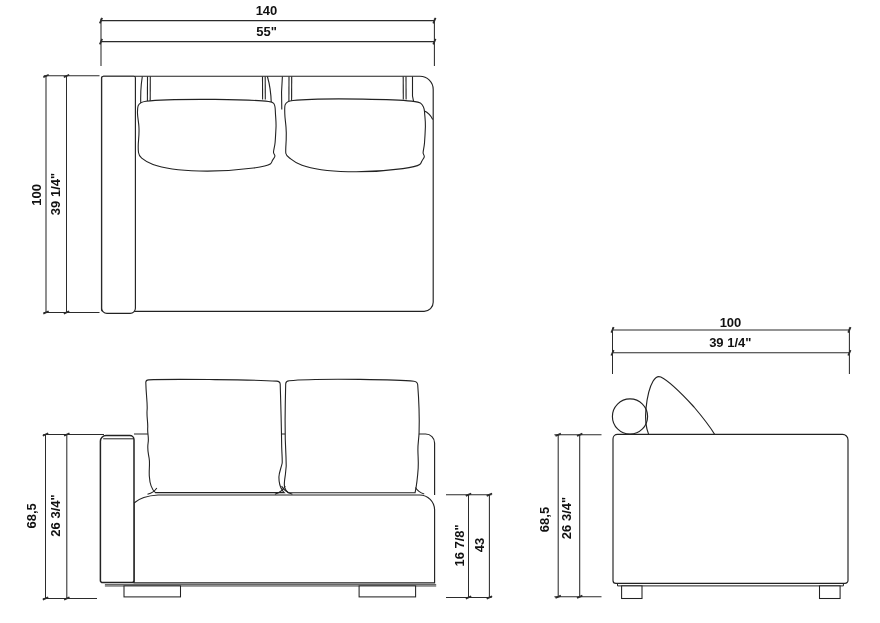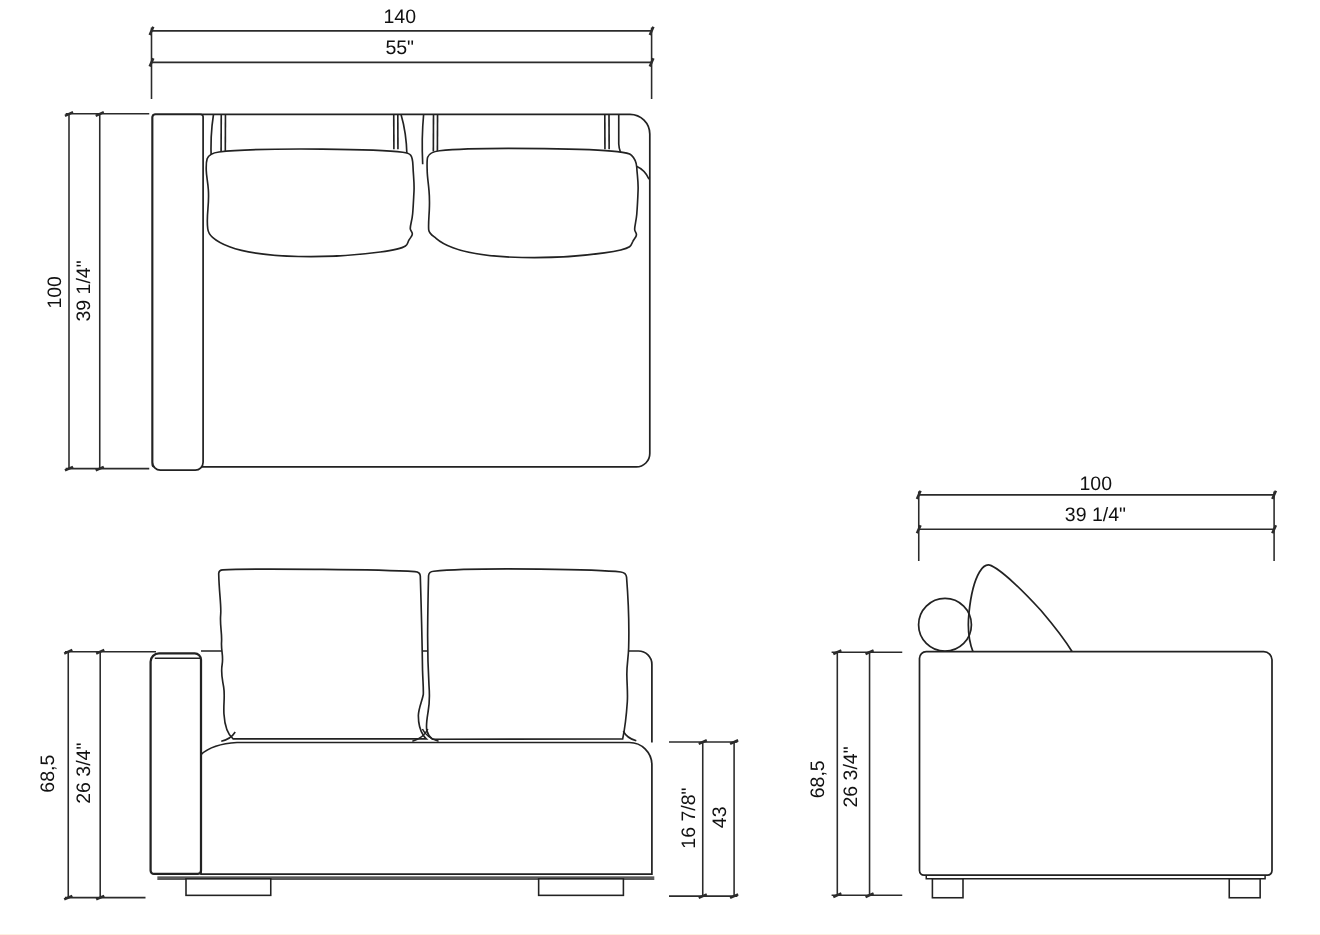--- a/index.html
+++ b/index.html
@@ -1,17 +1,17 @@
 <!DOCTYPE html>
 <html><head>
 <meta charset="utf-8">
 <title>Sofa section drawing</title>
 <style>
   html,body{margin:0;padding:0;background:#ffffff;}
-  .sheet{width:880px;height:623px;position:relative;background:#fdba74;overflow:hidden;}
+  .sheet{width:880px;height:623px;position:relative;background:#c2410c;overflow:hidden;font-weight:bold;}
   svg{display:block;}
   text{font-family:"Liberation Sans", sans-serif;font-size:13px;fill:#111111;}
 </style>
 </head>
 <body>
 <div class="sheet">
 <svg width="880" height="623" viewBox="0 0 880 623">
   <rect x="0" y="0" width="880" height="623" fill="#ffffff"></rect>
 
   <g stroke="#2b2b2b" stroke-width="1.05" fill="none">

